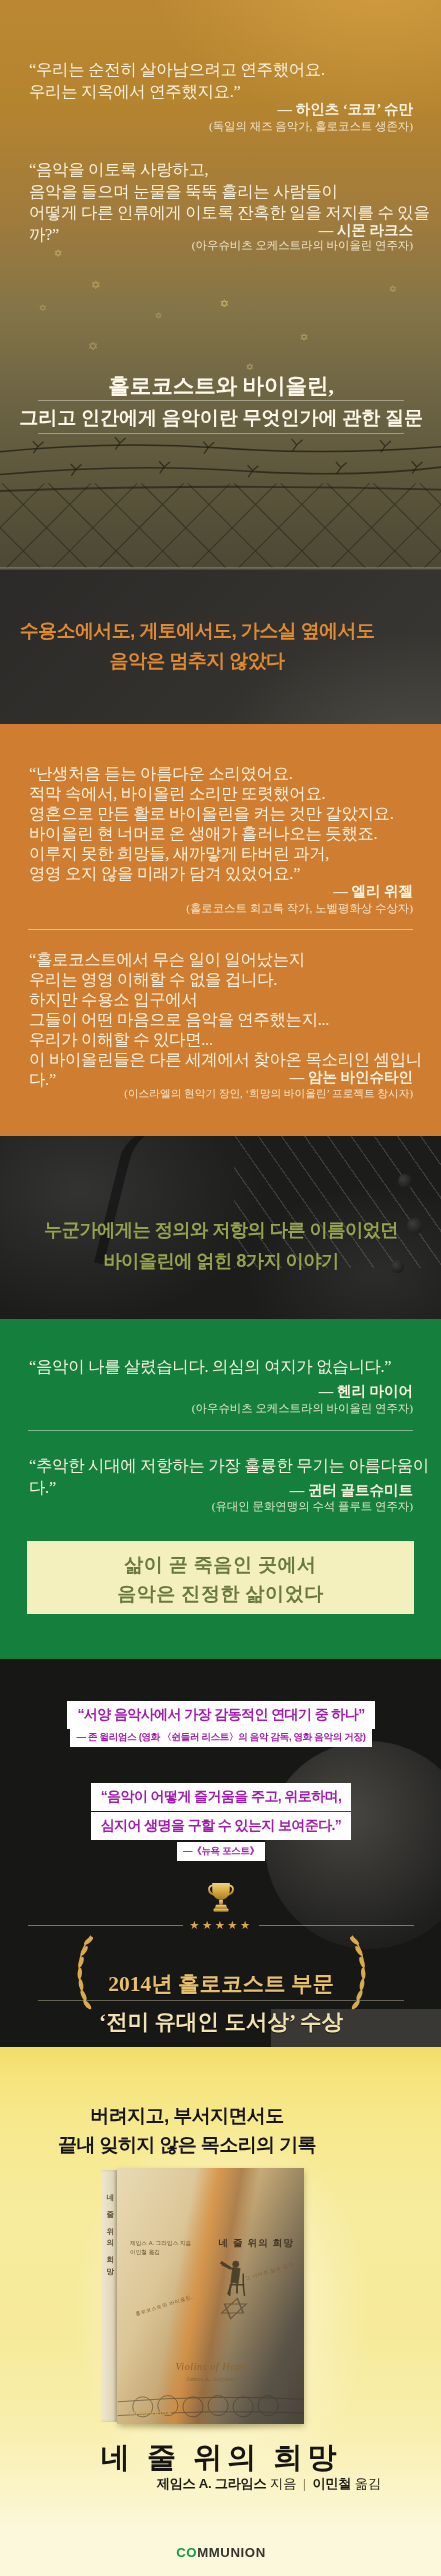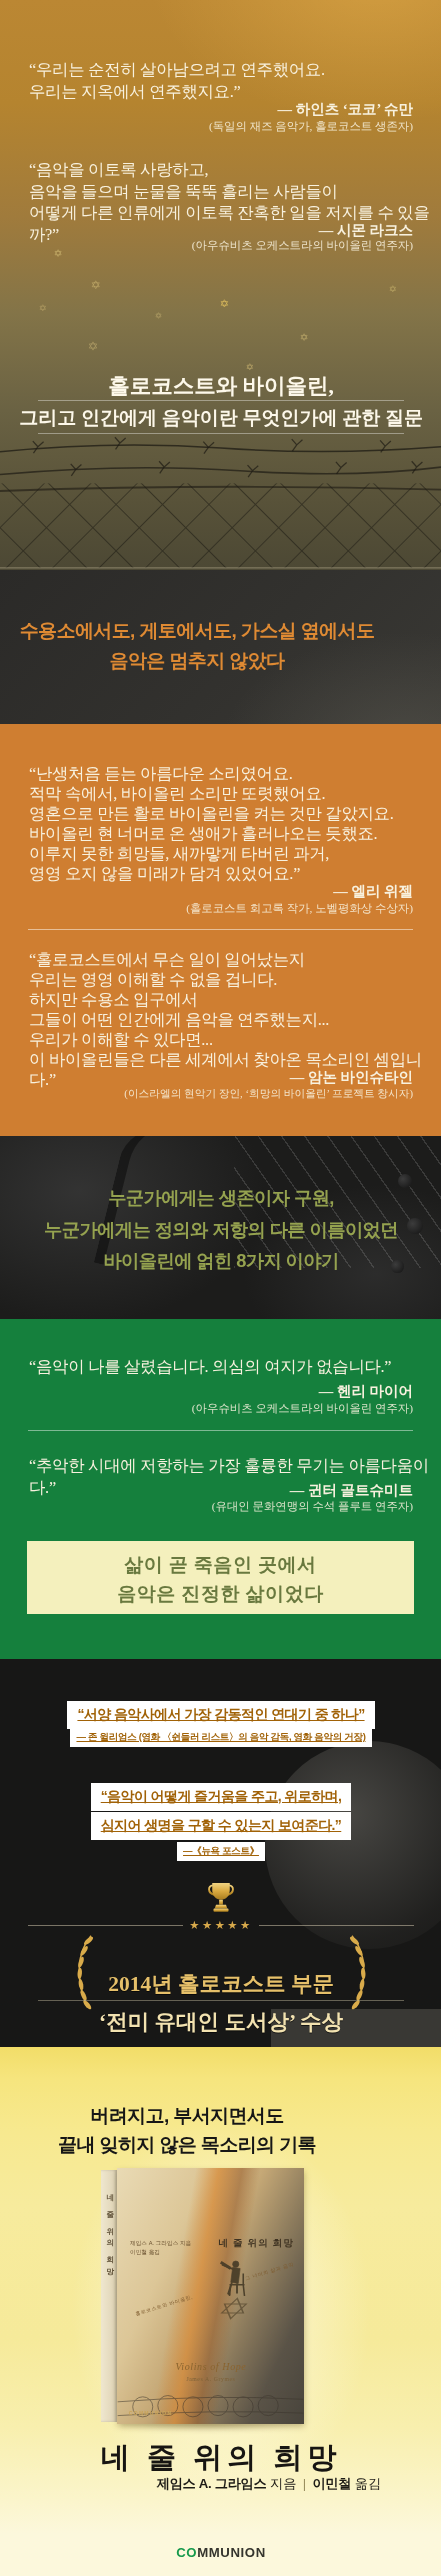--- a/index.html
+++ b/index.html
@@ -54,21 +54,21 @@
   .olive-box{position:absolute;left:27px;top:222px;width:387px;height:73px;background:#f4f0bd;}
   .box-line{position:absolute;left:0;width:100%;text-align:center;color:#69793f;
       font-family:"Liberation Serif",serif;font-weight:bold;font-size:19px;letter-spacing:0.6px;}
 
   
   .sec-award{top:1659px;height:388px;background:#171716;}
   .a-circle{position:absolute;left:265px;top:82px;width:208px;height:208px;border-radius:50%;
       background:radial-gradient(circle at 40% 35%, rgba(120,118,112,.5), rgba(60,59,56,.25) 70%, rgba(60,59,56,0));}
   .a-corner{position:absolute;left:271px;top:350px;width:170px;height:38px;background:rgba(120,118,110,.35);}
   .press{position:absolute;left:0;width:442px;text-align:center;}
-  .press span{display:inline-block;background:#ffffff;color:#a16207;font-weight:bold;text-decoration:underline;}
+  .press span{display:inline-block;background:#ffffff;color:#a21caf;font-weight:bold;}
   .press-big span{font-size:14px;padding:5px 10px;letter-spacing:-0.6px;}
   .press-src span{font-size:9.5px;padding:3.2px 6.3px;letter-spacing:-0.3px;}
   .stars-row{position:absolute;top:259px;left:0;width:442px;display:flex;align-items:center;justify-content:center;}
   .stars-row .rule{width:155px;height:0.6px;background:rgba(205,195,170,.55);}
   .stars-row .stars{color:#d7a94b;font-size:11.4px;letter-spacing:2.5px;margin:0 6.3px;white-space:nowrap;}
   .award-line{position:absolute;left:0;width:442px;text-align:center;
       font-family:"Liberation Serif",serif;font-weight:bold;letter-spacing:0px;}
   .award-l1{top:278px;font-size:21.5px;color:#e6c06a;text-shadow:0 0.6px 0.6px rgba(0,0,0,.6);margin-top:32px;}
   .award-l2{top:308px;font-size:21.5px;color:#f2e2b0;text-shadow:0 0.6px 0.6px rgba(0,0,0,.6);margin-top:40px;}
   .hr-award{position:absolute;left:38px;top:341px;width:366px;height:0.6px;background:rgba(200,190,160,.45);}
@@ -219,35 +219,34 @@
     </div>
     <div class="q-attr serifq" style="top:158px;">— 엘리 위젤</div>
     <div class="q-role serifq" style="top:177px;">(홀로코스트 회고록 작가, 노벨평화상 수상자)</div>
 
     <div class="hr-orange" style="top:205px;"></div>
 
     <div class="q-block serifq o-line" style="top:226px;">
       <div>“홀로코스트에서 무슨 일이 일어났는지</div>
       <div>우리는 영영 이해할 수 없을 겁니다.</div>
       <div>하지만 수용소 입구에서</div>
-      <div>그들이 어떤 인간에게 음악을 연주했는지...</div>
+      <div>그들이 어떤 마음으로 음악을 연주했는지...</div>
       <div>우리가 이해할 수 있다면...</div>
       <div>이 바이올린들은 다른 세계에서 찾아온 목소리인 셈입니다.”</div>
     </div>
     <div class="q-attr serifq" style="top:344px;">— 암논 바인슈타인</div>
     <div class="q-role serifq" style="top:363px;font-size:10.7px;">(이스라엘의 현악기 장인, ‘희망의 바이올린’ 프로젝트 창시자)</div>
   </section>
 
   <section class="sec-violin">
     <div class="v-strings"></div>
     <div class="v-fhole"></div>
     <div class="v-peg" style="right:30px;top:38px;width:14px;height:14px;"></div>
     <div class="v-peg" style="right:19px;top:82px;width:16.4px;height:16.4px;"></div>
     <div class="v-peg" style="right:38px;top:124px;width:12.6px;height:12.6px;"></div>
-    <div class="v-line" style="top:49px;">누군가에게는 생존이자 구원,</div>
     <div class="v-line" style="top:81px;">누군가에게는 정의와 저항의 다른 이름이었던</div>
     <div class="v-line" style="top:112px;">바이올린에 얽힌 8가지 이야기</div>
   </section>
 
   <section class="sec-olive">
     <div class="q-block serifq" style="top:37px;font-size:16.4px;">“음악이 나를 살렸습니다. 의심의 여지가 없습니다.”</div>
     <div class="q-attr serifq" style="top:63px;">— 헨리 마이어</div>
     <div class="q-role serifq" style="top:82px;">(아우슈비츠 오케스트라의 바이올린 연주자)</div>
 
     <div class="hr-olive" style="top:111px;"></div>

